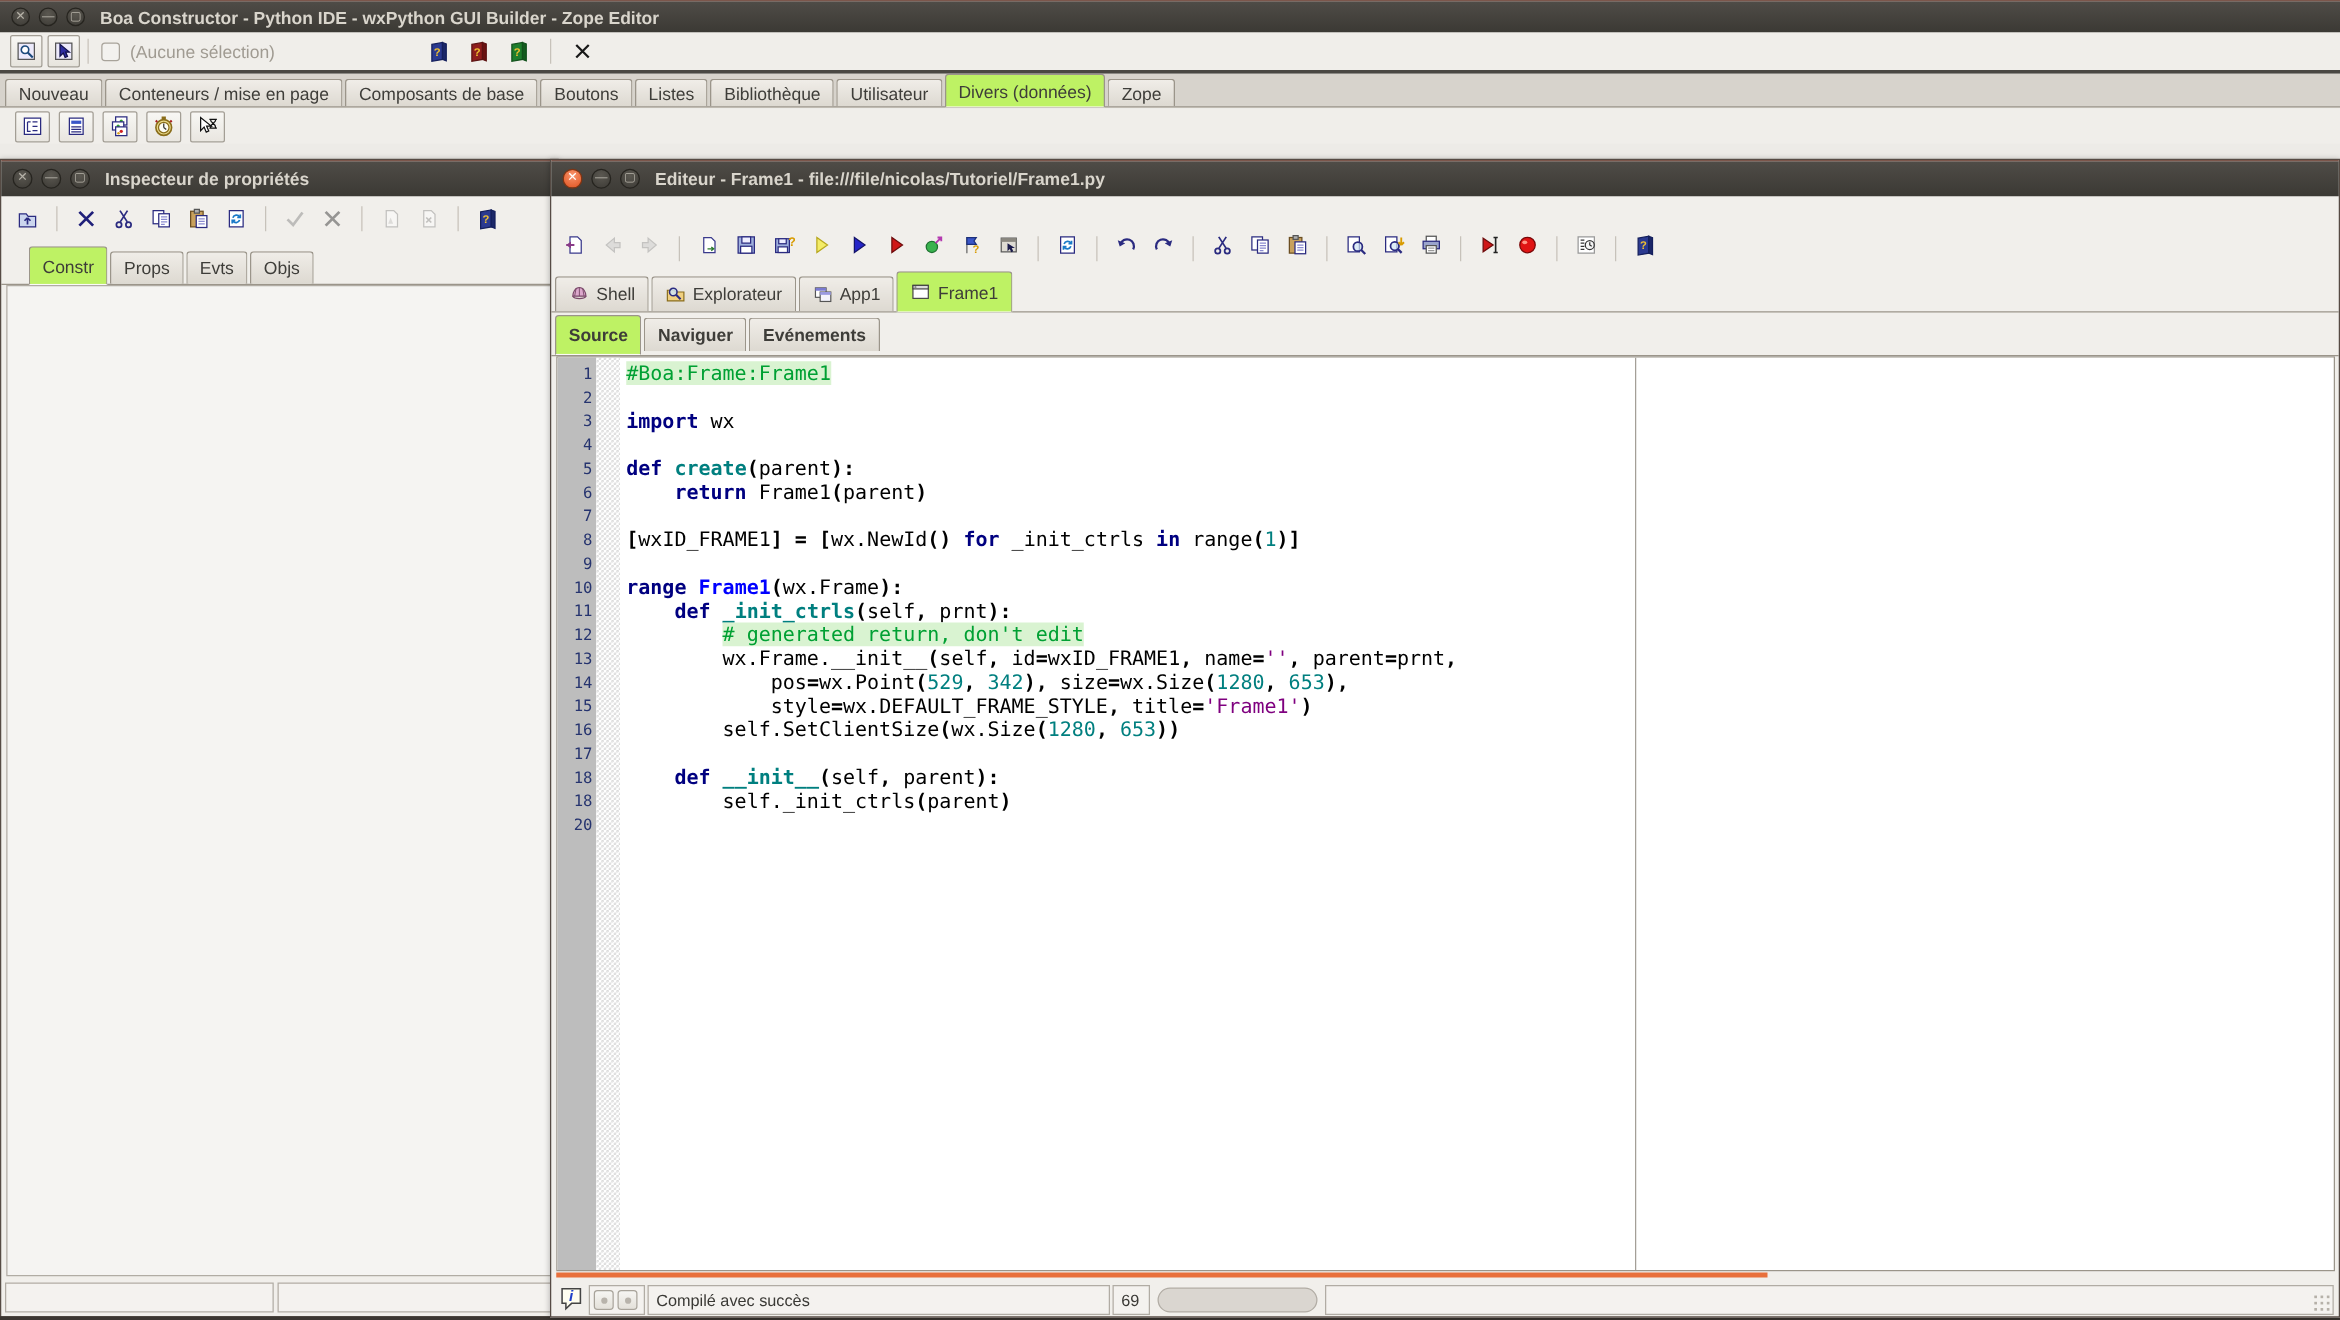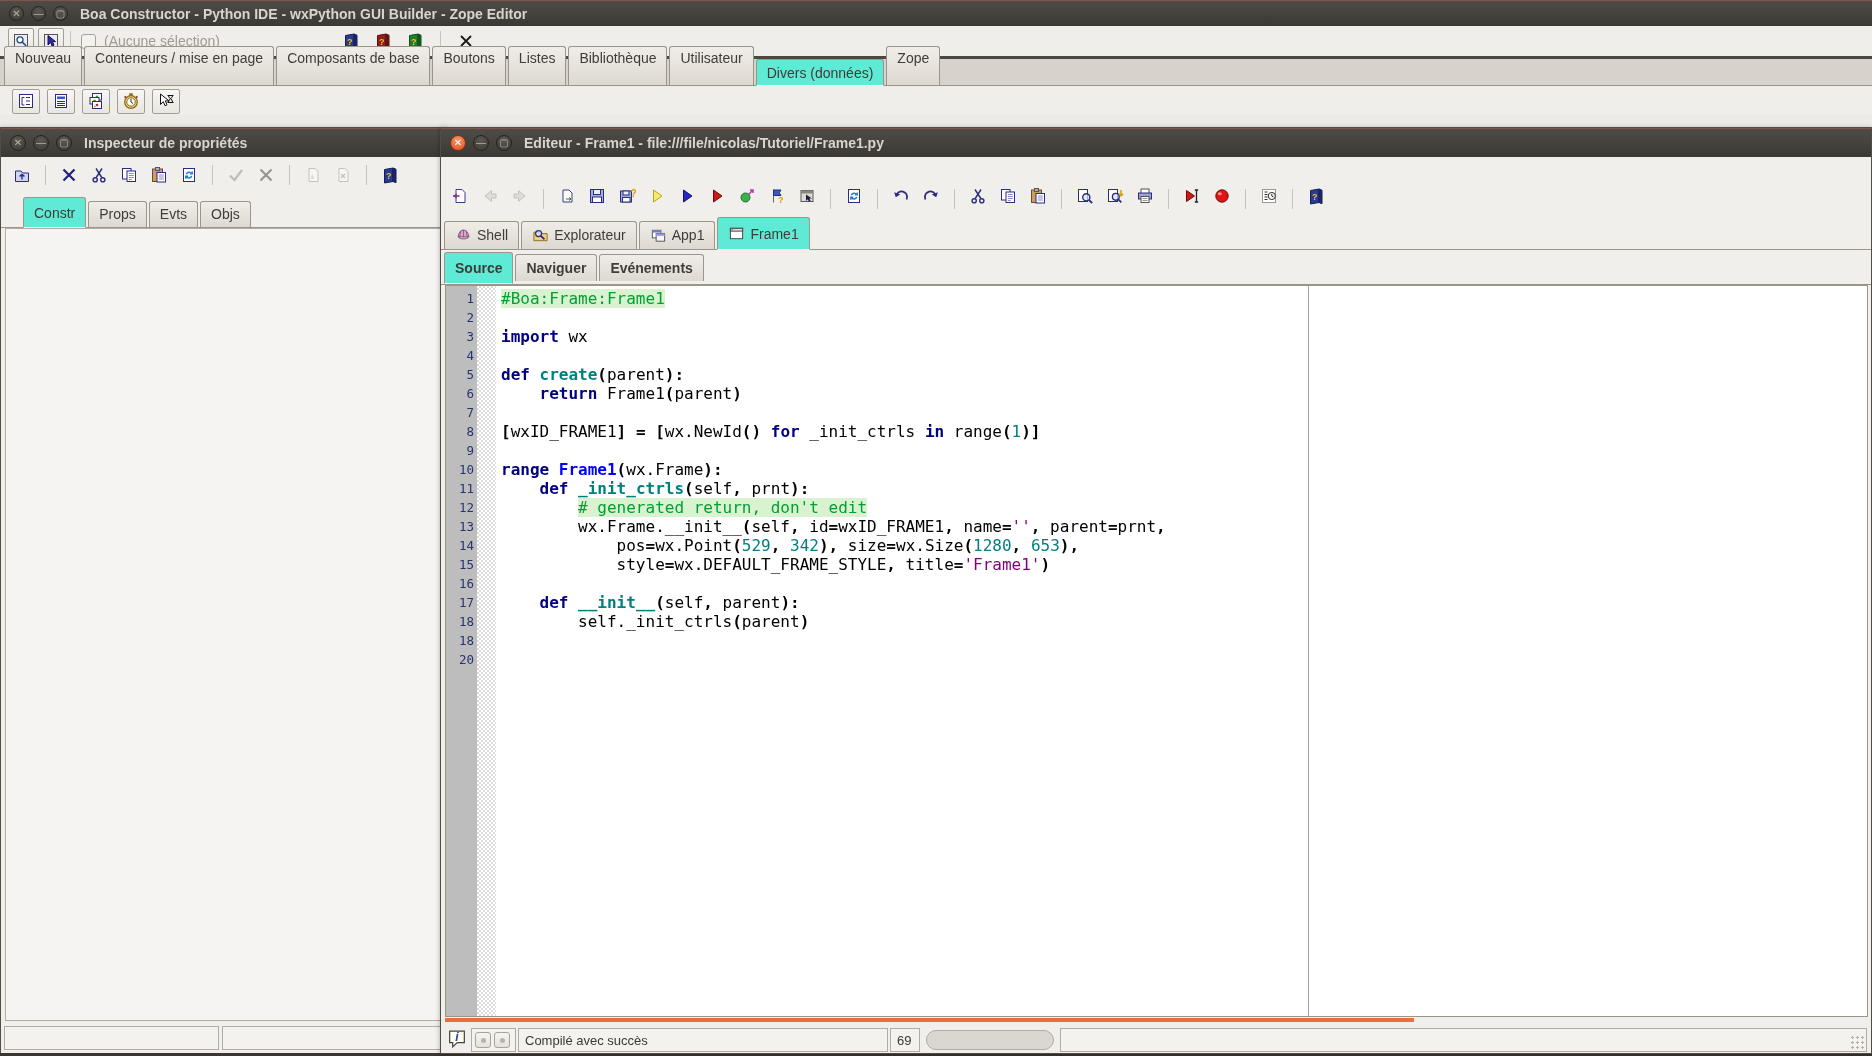--- a/index.html
+++ b/index.html
@@ -27,24 +27,24 @@
   .tbtn svg { display:block; }
   .tbtn.disabled { filter:grayscale(1) opacity(.45); }
   .tsep { width:1px; height:20px; background:#c7c2ba; margin:0 6px; }
   #selection-checkbox { width:15px; height:15px; border:1px solid #a8a39a; background:#f3f2ef;
                         border-radius:3px; margin:0 8px 0 4px; }
   #selection-label { color:#a09b92; font-size:14px; width:186px; }
 
   
   #palette-tabs { position:absolute; left:0; top:59px; width:1872px; height:27px; background:#d7d3cc;
                   border-bottom:1px solid #9b958a; display:flex; align-items:flex-end; padding-left:4px; }
-  .gtab { height:39px; line-height:22px; padding:0 10px; font-size:14px; color:#3e3d39;
+  .gtab { height:22px; line-height:22px; padding:0 10px; font-size:14px; color:#3e3d39;
           background:linear-gradient(#f0ede8,#ddd9d1); border:1px solid #9b958a; border-bottom:none;
           border-radius:3px 3px 0 0; margin-right:2px; position:relative; white-space:nowrap; }
-  .gtab.active { height:27px; line-height:27px; background:#5eead4; z-index:3; margin-bottom:-1px;
+  .gtab.active { height:27px; line-height:27px; background:#bef264; z-index:3; margin-bottom:-1px;
                  border-bottom:1px solid #fbfaf8; }
 
   
   #palette-toolbar { position:absolute; left:0; top:87px; width:1872px; height:28px; background:#f0eeea;
                      display:flex; align-items:center; padding-left:12px; gap:7px; }
   .pal-btn { width:28px; height:25px; border:1px solid #a39e95; border-radius:2px;
              background:linear-gradient(#f8f7f4,#e9e6e0); display:flex; align-items:center; justify-content:center; }
 
   
   .win { position:absolute; background:#f1efeb; border:1px solid #564b44; box-shadow:0 1px 5px rgba(0,0,0,.3); }
@@ -596,20 +596,21 @@
           <div class="cl"><span class="t-p">    </span><span class="t-k">return</span><span class="t-p"> Frame1</span><span class="t-o">(</span><span class="t-p">parent</span><span class="t-o">)</span></div>
           <div class="cl"></div>
           <div class="cl"><span class="t-o">[</span><span class="t-p">wxID_FRAME1</span><span class="t-o">] </span><span class="t-o">= [</span><span class="t-p">wx.NewId</span><span class="t-o">() </span><span class="t-k">for</span><span class="t-p"> _init_ctrls </span><span class="t-k">in</span><span class="t-p"> range</span><span class="t-o">(</span><span class="t-n">1</span><span class="t-o">)]</span></div>
           <div class="cl"></div>
           <div class="cl"><span class="t-k">range</span><span class="t-p"> </span><span class="t-c">Frame1</span><span class="t-o">(</span><span class="t-p">wx.Frame</span><span class="t-o">):</span></div>
           <div class="cl"><span class="t-p">    </span><span class="t-k">def</span><span class="t-p"> </span><span class="t-d">_init_ctrls</span><span class="t-o">(</span><span class="t-p">self</span><span class="t-o">, </span><span class="t-p">prnt</span><span class="t-o">):</span></div>
           <div class="cl"><span class="t-p">        </span><span class="t-m"># generated return, don't edit</span></div>
           <div class="cl"><span class="t-p">        wx.Frame.__init__</span><span class="t-o">(</span><span class="t-p">self</span><span class="t-o">, </span><span class="t-p">id</span><span class="t-o">=</span><span class="t-p">wxID_FRAME1</span><span class="t-o">, </span><span class="t-p">name</span><span class="t-o">=</span><span class="t-s">''</span><span class="t-o">, </span><span class="t-p">parent</span><span class="t-o">=</span><span class="t-p">prnt</span><span class="t-o">,</span></div>
           <div class="cl"><span class="t-p">            pos</span><span class="t-o">=</span><span class="t-p">wx.Point</span><span class="t-o">(</span><span class="t-n">529</span><span class="t-o">, </span><span class="t-n">342</span><span class="t-o">), </span><span class="t-p">size</span><span class="t-o">=</span><span class="t-p">wx.Size</span><span class="t-o">(</span><span class="t-n">1280</span><span class="t-o">, </span><span class="t-n">653</span><span class="t-o">),</span></div>
           <div class="cl"><span class="t-p">            style</span><span class="t-o">=</span><span class="t-p">wx.DEFAULT_FRAME_STYLE</span><span class="t-o">, </span><span class="t-p">title</span><span class="t-o">=</span><span class="t-s">'Frame1'</span><span class="t-o">)</span></div>
+          <div class="cl"><span class="t-p">        self.SetClientSize</span><span class="t-o">(</span><span class="t-p">wx.Size</span><span class="t-o">(</span><span class="t-n">1280</span><span class="t-o">, </span><span class="t-n">653</span><span class="t-o">))</span></div>
           <div class="cl"></div>
           <div class="cl"><span class="t-p">    </span><span class="t-k">def</span><span class="t-p"> </span><span class="t-d">__init__</span><span class="t-o">(</span><span class="t-p">self</span><span class="t-o">, </span><span class="t-p">parent</span><span class="t-o">):</span></div>
           <div class="cl"><span class="t-p">        self._init_ctrls</span><span class="t-o">(</span><span class="t-p">parent</span><span class="t-o">)</span></div>
           <div class="cl"></div>
         </div>
       <div id="pane-divider"></div>
     </div>
 
     <div id="h-scroll"></div>
 

